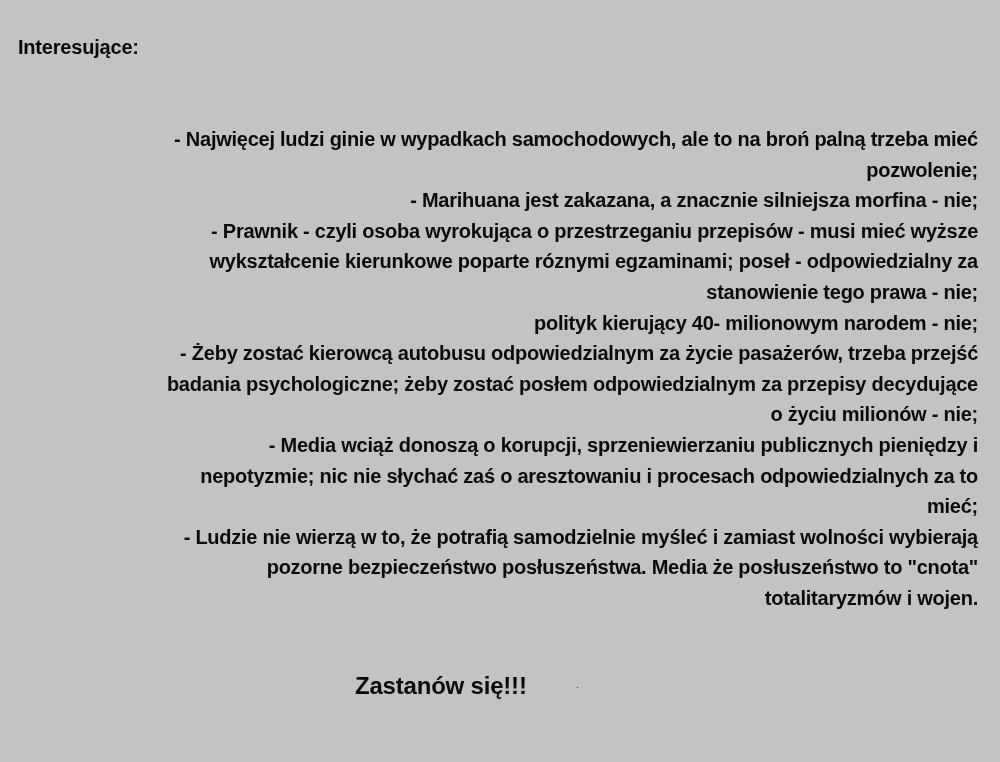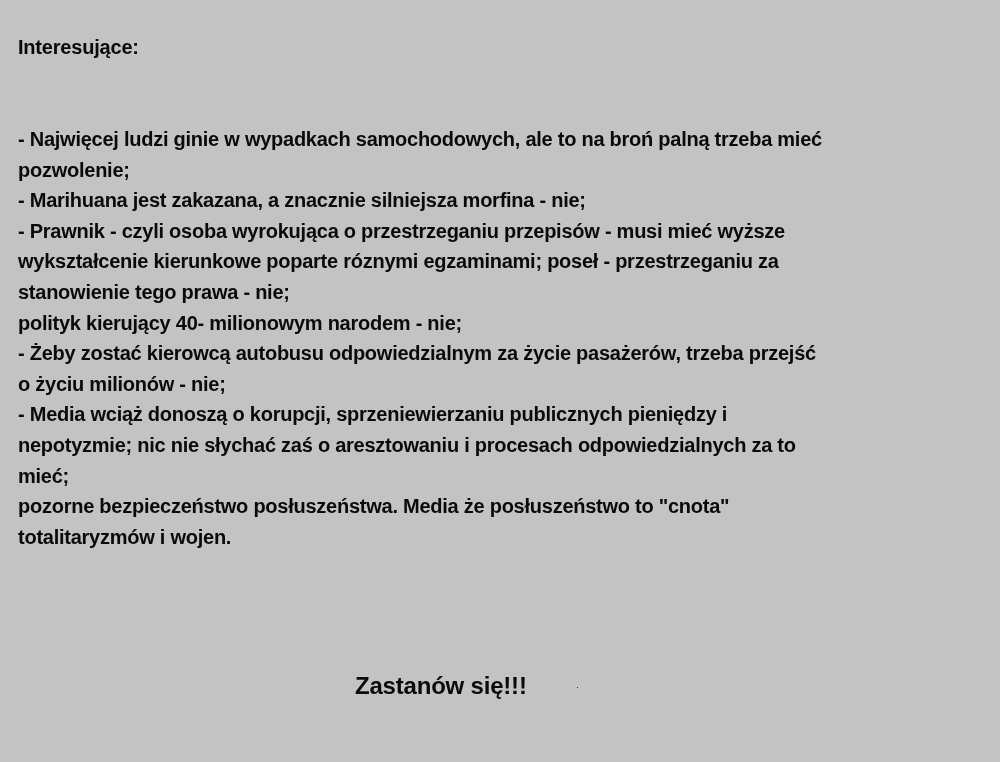--- a/index.html
+++ b/index.html
@@ -30,20 +30,21 @@
       font-size: 20px;
       line-height: 28px;
       letter-spacing: -0.2px;
       white-space: nowrap;
     }
     .body-lines {
       position: absolute;
       left: 18px;
       top: 124px;
       width: 960px;
+      text-align: right;
     }
     .line {
       display: block;
       font-size: 20px;
       line-height: 30.6px;
       height: 30.6px;
       white-space: nowrap;
       letter-spacing: -0.25px;
     }
     .closing {
@@ -68,27 +69,29 @@
 <body>
 
 <div class="page">
   <div class="title">Interesujące:</div>
 
   <div class="body-lines">
     <span class="line">- Najwięcej ludzi ginie w wypadkach samochodowych, ale to na broń palną trzeba mieć</span>
     <span class="line">pozwolenie;</span>
     <span class="line">- Marihuana jest zakazana, a znacznie silniejsza morfina - nie;</span>
     <span class="line">- Prawnik - czyli osoba wyrokująca o przestrzeganiu przepisów - musi mieć wyższe</span>
-    <span class="line">wykształcenie kierunkowe poparte róznymi egzaminami; poseł - przestrzeganiu za</span>
+    <span class="line">wykształcenie kierunkowe poparte róznymi egzaminami; poseł - odpowiedzialny za</span>
     <span class="line">stanowienie tego prawa - nie;</span>
     <span class="line">polityk kierujący 40- milionowym narodem - nie;</span>
     <span class="line">- Żeby zostać kierowcą autobusu odpowiedzialnym za życie pasażerów, trzeba przejść</span>
+    <span class="line">badania psychologiczne; żeby zostać posłem odpowiedzialnym za przepisy decydujące</span>
     <span class="line">o życiu milionów - nie;</span>
     <span class="line">- Media wciąż donoszą o korupcji, sprzeniewierzaniu publicznych pieniędzy i</span>
     <span class="line">nepotyzmie; nic nie słychać zaś o aresztowaniu i procesach odpowiedzialnych za to</span>
     <span class="line">mieć;</span>
+    <span class="line">- Ludzie nie wierzą w to, że potrafią samodzielnie myśleć i zamiast wolności wybierają</span>
     <span class="line">pozorne bezpieczeństwo posłuszeństwa. Media że posłuszeństwo to "cnota"</span>
     <span class="line">totalitaryzmów i wojen.</span>
   </div>
 
   <div class="closing">Zastanów się!!!</div>
   <div class="speck"></div>
 </div>
 
 </body></html>

